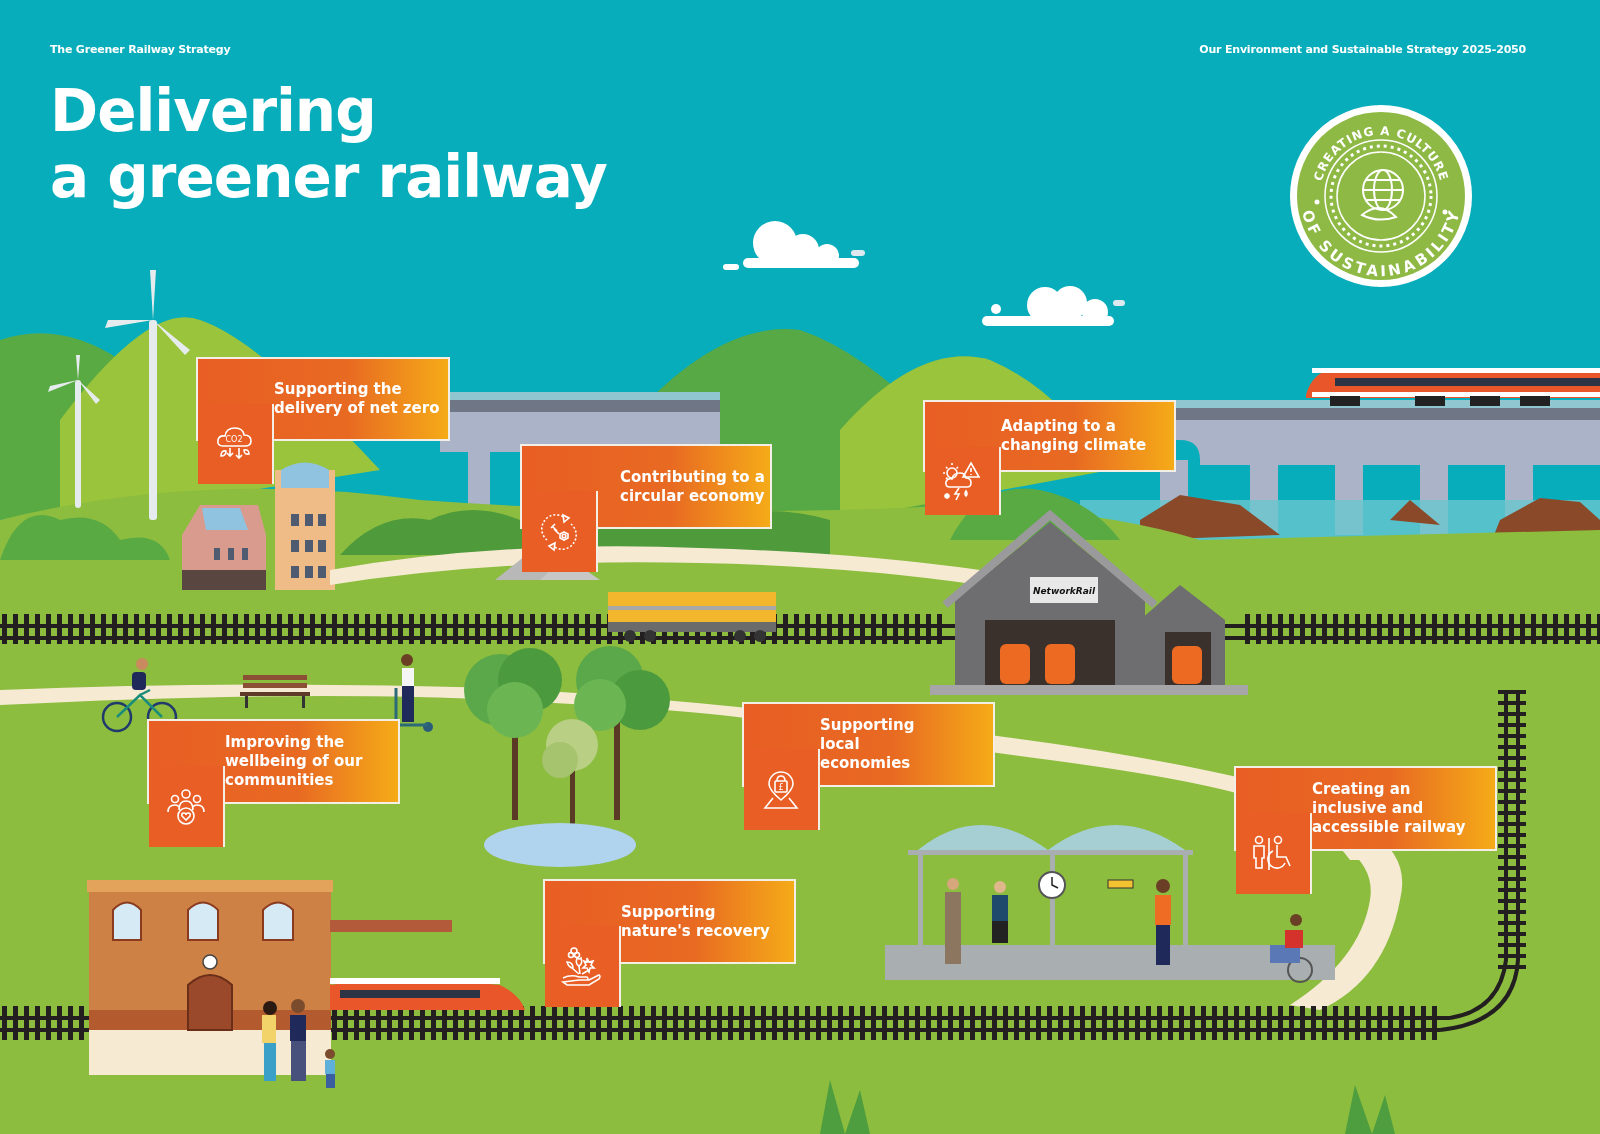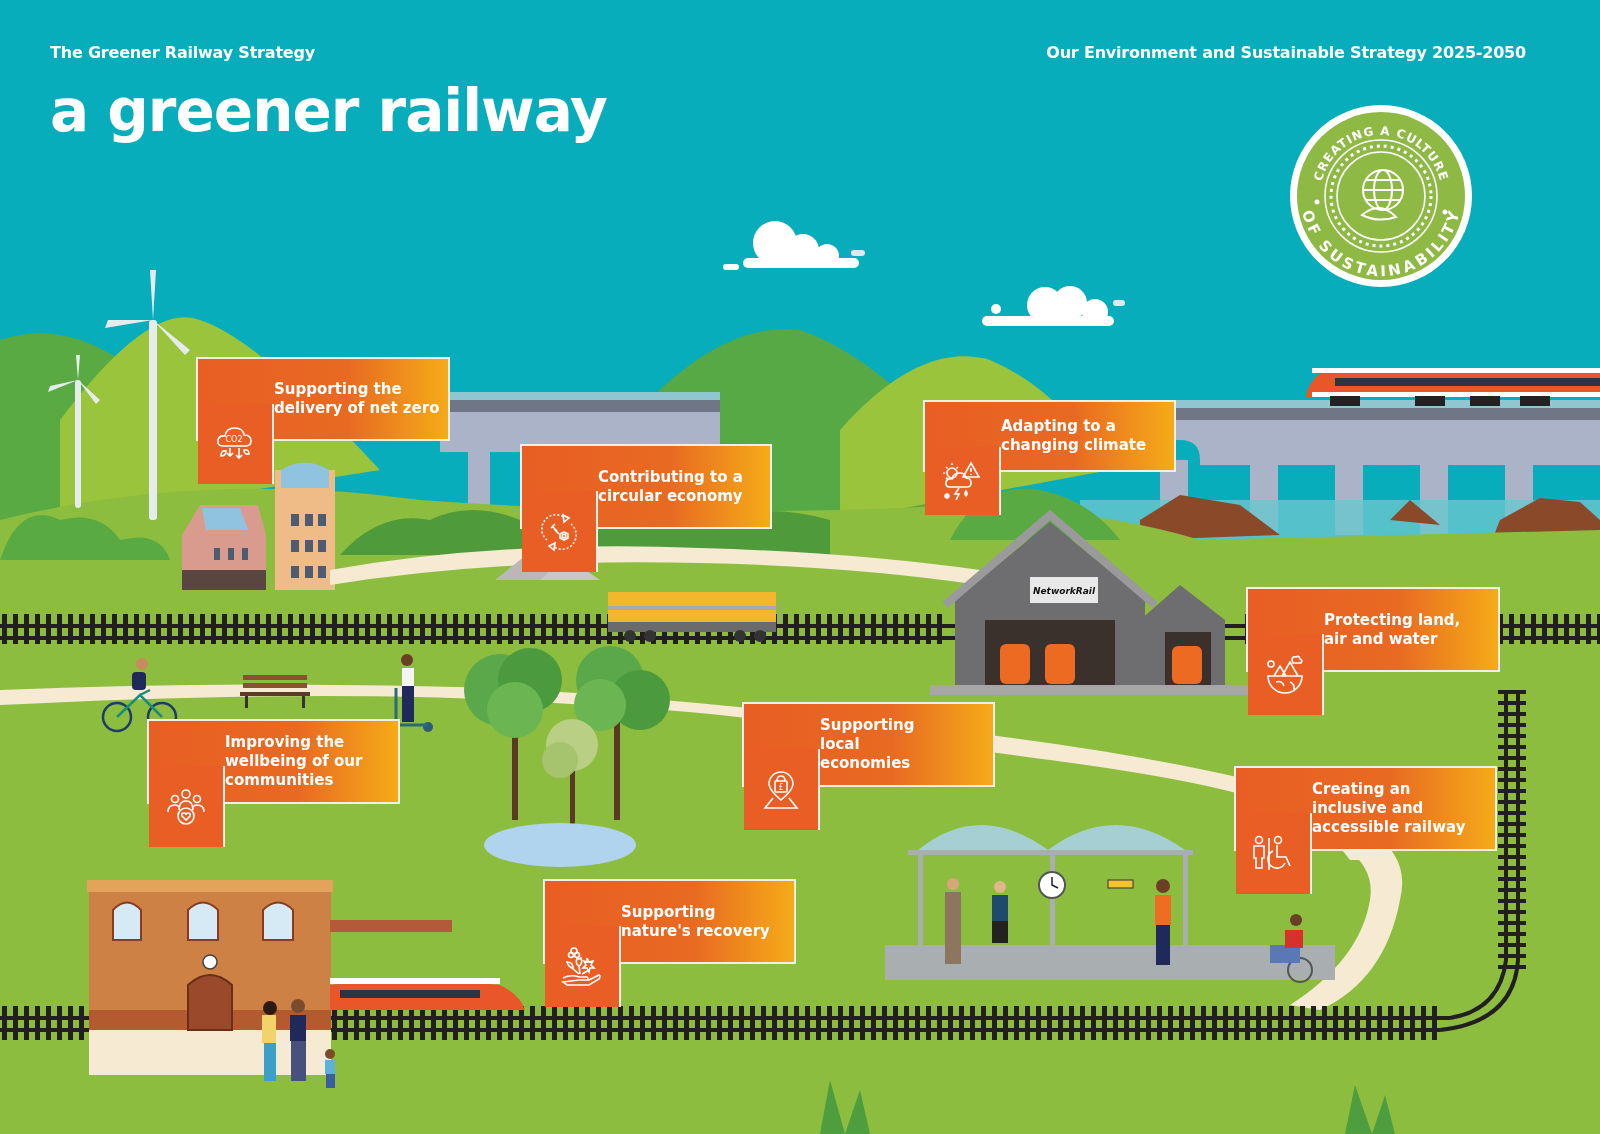--- a/index.html
+++ b/index.html
@@ -1,19 +1,19 @@
 <!DOCTYPE html>
 <html><head>
 <meta charset="utf-8">
 <style>
   html,body{margin:0;padding:0;}
   body{width:1600px;height:1134px;overflow:hidden;font-family:"DejaVu Sans","Liberation Sans",sans-serif;}
   #page{position:relative;width:1600px;height:1134px;background:#07adbb;overflow:hidden;}
   #scene{position:absolute;left:0;top:0;width:1600px;height:1134px;}
-  .hdr-small{position:absolute;top:43px;color:#fff;font-size:16px;font-weight:bold;letter-spacing:-0.2px;font-family:"DejaVu Sans",sans-serif;}
+  .hdr-small{position:absolute;top:43px;color:#fff;font-size:11px;font-weight:bold;letter-spacing:-0.2px;font-family:"DejaVu Sans",sans-serif;}
   #title{position:absolute;left:50px;top:78px;color:#fff;font-family:"DejaVu Sans",sans-serif;font-size:58px;line-height:66px;font-weight:bold;letter-spacing:-1px;}
   #title span{display:block;}
   .card{position:absolute;height:82px;border:2px solid #f4efe6;display:flex;background:linear-gradient(90deg,#e85e24 0%,#e86a22 60%,#f5ab18 100%);box-sizing:border-box;}
   .card .ic{width:74px;height:100%;background:#e85e24;border-right:2px solid #f4efe6;display:flex;align-items:center;justify-content:center;flex:0 0 auto;margin-top:45px;}
   .card .lbl{color:#fff;font-family:"DejaVu Sans",sans-serif;font-weight:bold;font-size:15px;line-height:19px;display:flex;align-items:center;white-space:pre-line;}
   #badge{position:absolute;left:1290px;top:105px;width:182px;height:182px;border-radius:50%;background:#fff;}
 </style>
 </head>
 <body>
 
@@ -539,20 +539,21 @@
         <circle cx="330" cy="1054" r="5" fill="#7a4b2d"></circle>
     </g>
 
     <path d="M820 1134 L830 1080 L845 1134 L860 1090 L870 1134Z" fill="#4e9d3e"></path>
     <path d="M1345 1134 L1355 1085 L1372 1134 L1385 1095 L1395 1134Z" fill="#4e9d3e"></path>
   </svg>
 
   <div class="hdr-small" style="left:50px;">The Greener Railway Strategy</div>
   <div class="hdr-small" style="right:74px;">Our Environment and Sustainable Strategy 2025-2050</div>
   <h1 id="title" style="margin:0;">
+    <span>Delivering</span>
     <span>a greener railway</span>
   </h1>
 
   <div id="badge">
     <svg width="182" height="182" viewBox="0 0 182 182">
       <defs>
         <path id="arcTop" d="M 30 91 A 61 61 0 0 1 152 91"></path>
         <path id="arcBot" d="M 22 91 A 69 69 0 0 0 160 91"></path>
       </defs>
       <circle cx="91" cy="91" r="84" fill="#8db944"></circle>
@@ -584,21 +585,21 @@
         <path d="M10 24 Q4 24 5 18 Q6 13 12 14 Q13 6 22 6 Q30 6 31 13 Q38 13 38 19 Q38 24 32 24Z"></path>
         <text x="21" y="20" text-anchor="middle" font-size="8" fill="#fff" stroke="none" font-family="DejaVu Sans, sans-serif">CO2</text>
         <path d="M17 26 L17 34 M14 31 L17 34 L20 31 M26 26 L26 36 M23 33 L26 36 L29 33"></path>
         <path d="M8 34 Q8 28 13 29 Q13 34 8 34Z M36 32 Q36 27 31 28 Q31 33 36 32Z"></path>
       </svg>
     </div>
     <div class="lbl">Supporting the
 delivery of net zero</div>
   </div>
 
-  <div class="card" style="left:520px;top:444px;width:252px;height:85px;">
+  <div class="card" style="left:520px;top:444px;width:252px;height:85px;gap:22px;">
     <div class="ic">
       <svg width="44" height="44" viewBox="0 0 44 44" fill="none" stroke="#fff" stroke-width="1.6">
         <path d="M10 30 A14 14 0 0 1 28 8" stroke-dasharray="2 2"></path>
         <path d="M34 14 A14 14 0 0 1 16 36" stroke-dasharray="2 2"></path>
         <path d="M26 5 L32 8 L27 12Z M18 33 L12 36 L17 40Z"></path>
         <path d="M15 16 L20 21 M14 18 L18 14 M17 19 L22 24"></path>
         <path d="M27 22 L31 24 L31 28 L27 30 L23 28 L23 24Z"></path>
           <circle cx="27" cy="26" r="1.8"></circle>
       </svg>
     </div>
@@ -616,33 +617,20 @@
           <path d="M33 11 L33 15 M33 17 L33 18"></path>
         <path d="M21 31 L17 37 L21 37 L18 43"></path>
         <path d="M28 34 Q26 37 28 39 Q30 37 28 34Z"></path>
         <path d="M9 36 L9 42 M6 39 L12 39 M7 37 L11 41 M11 37 L7 41"></path>
       </svg>
     </div>
     <div class="lbl">Adapting to a
 changing climate</div>
   </div>
 
-  <div class="card" style="left:1246px;top:587px;width:254px;height:85px;">
-    <div class="ic">
-      <svg width="46" height="46" viewBox="0 0 46 46" fill="none" stroke="#fff" stroke-width="1.6">
-        <path d="M6 24 A17 17 0 0 0 40 24Z"></path>
-        <path d="M12 24 L18 14 L24 24 M20 24 L28 10 L36 24"></path>
-        <circle cx="9" cy="12" r="3"></circle>
-          <path d="M30 8 Q30 4 34 5 Q37 3 38 7 Q41 8 39 11 L31 11Z"></path>
-        <path d="M14 30 Q20 28 22 34 M28 30 Q33 32 32 38"></path>
-      </svg>
-    </div>
-    <div class="lbl">Protecting land,
-air and water</div>
-  </div>
 
   <div class="card" style="left:742px;top:702px;width:253px;height:85px;">
     <div class="ic">
       <svg width="44" height="44" viewBox="0 0 44 44" fill="none" stroke="#fff" stroke-width="1.6">
         <path d="M22 32 Q10 22 10 16 A12 12 0 0 1 34 16 Q34 22 22 32Z"></path>
         <rect x="16" y="13" width="12" height="11" rx="1"></rect>
           <path d="M18 13 Q18 8 22 8 Q26 8 26 13"></path>
         <text x="22" y="22" text-anchor="middle" font-size="8" fill="#fff" stroke="none" font-family="DejaVu Sans, sans-serif">£</text>
         <path d="M14 30 L6 40 L38 40 L30 30"></path>
       </svg>

